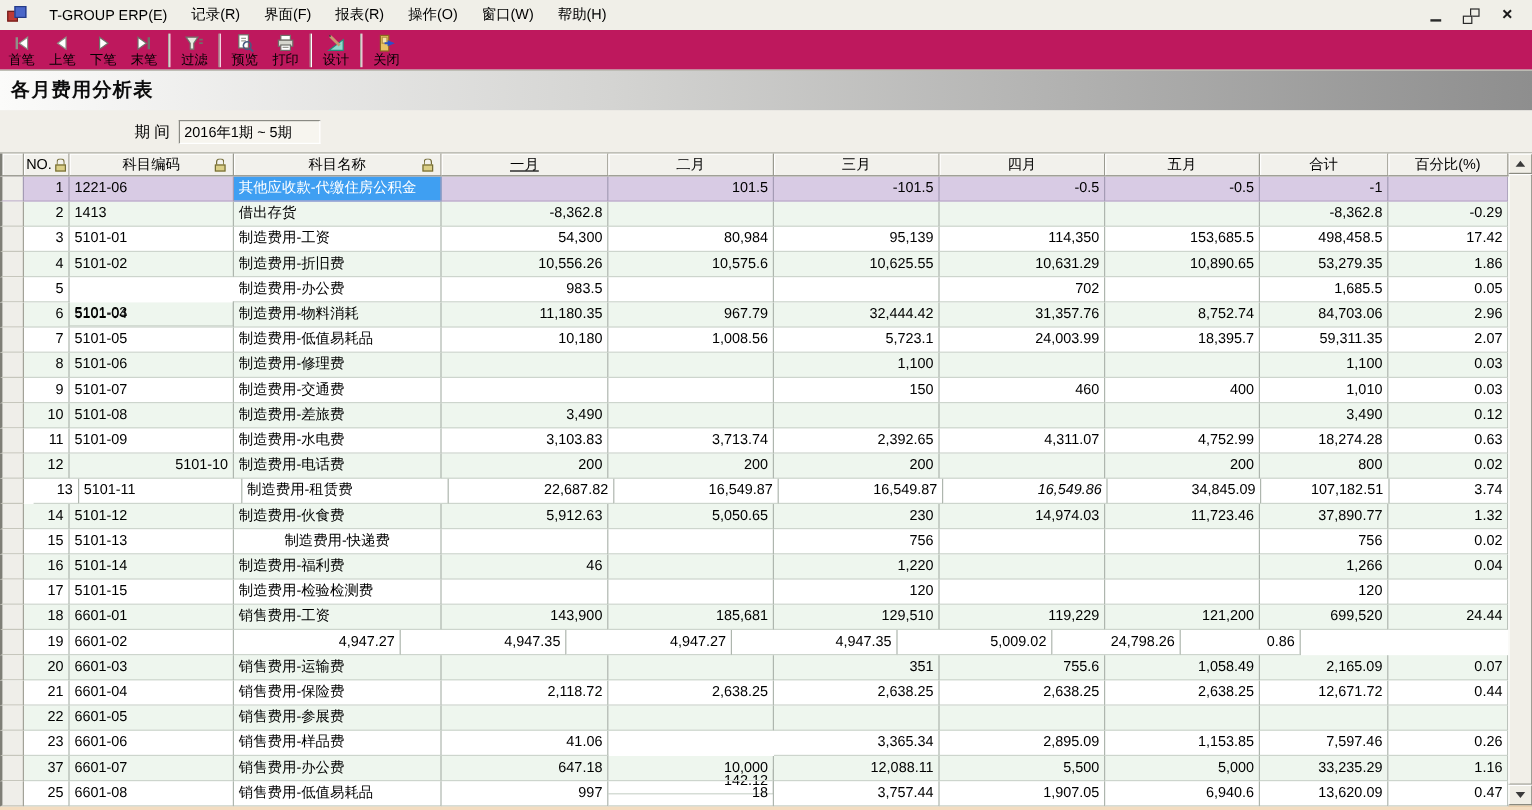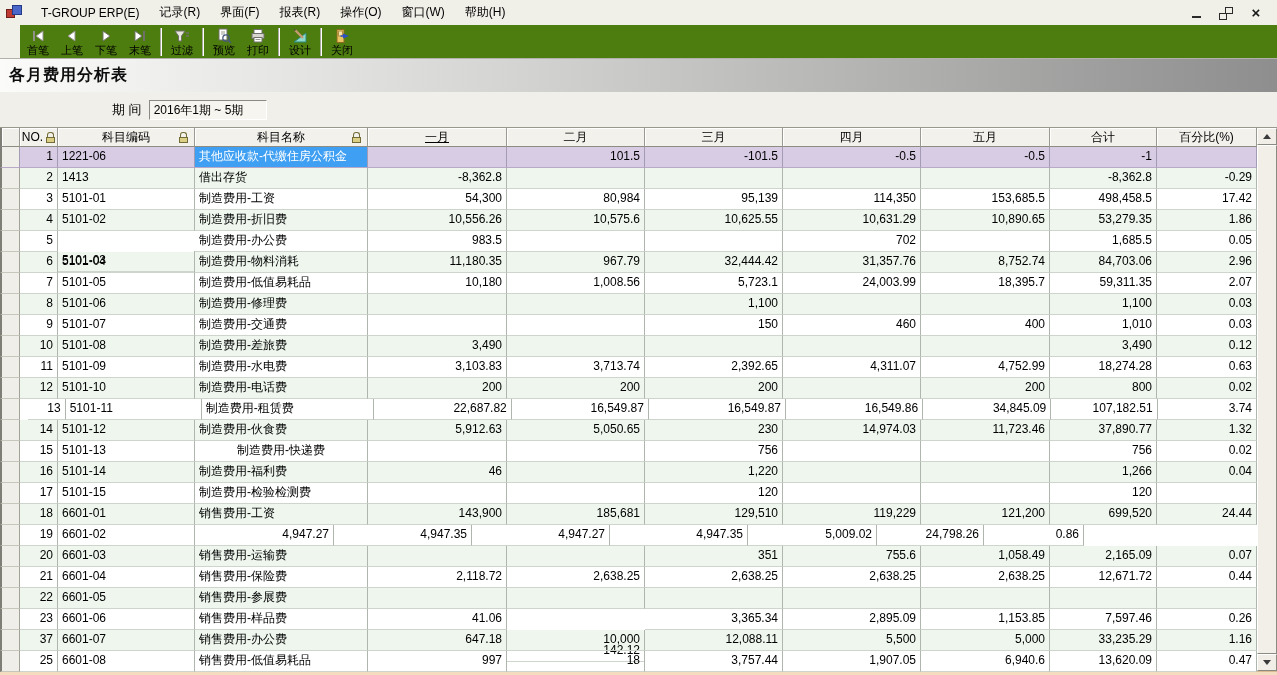--- a/index.html
+++ b/index.html
@@ -14,21 +14,21 @@
 .menu-item { padding:3px 10px; white-space:nowrap; cursor:default; }
 .win-controls { margin-left:auto; display:flex; align-items:center; gap:16px; padding-right:14px; }
 .wc { width:14px; height:14px; display:flex; align-items:flex-end; justify-content:center; cursor:default; }
 .wc-min .bar { width:9px; height:2px; background:#2a2a2a; margin-bottom:2px; }
 .wc-restore { position:relative; }
 .wc-restore .r-back { position:absolute; right:0; top:1px; width:8px; height:7px; border:1px solid #2a2a2a; }
 .wc-restore .r-front { position:absolute; left:0; bottom:0; width:8px; height:7px; border:1px solid #2a2a2a; background:#f0efe8; }
 .wc-close { font-size:15px; font-weight:bold; line-height:14px; color:#1a1a1a; align-items:center; }
 
 
-.toolbar { height:33px; display:flex; align-items:flex-end; padding-left:1px; background:#4d7c0f;margin-left:20px; }
+.toolbar { height:33px; display:flex; align-items:flex-end; padding-left:1px; background:#be185d; }
 .tbtn { width:34px; height:33px; display:flex; flex-direction:column; align-items:center; justify-content:flex-end; padding-bottom:1px; cursor:default; }
 .ticon { height:17px; display:flex; align-items:center; justify-content:center; }
 .tlabel { font-size:11px; line-height:13px; white-space:nowrap; }
 .tsep { width:2px; height:28px; margin:0 3px 2px 3px; align-self:flex-end; border-left:1px solid #a8a89e; border-right:1px solid #ffffff; }
 
 
 .titleband { height:34px; background:linear-gradient(to right,#fbfbfa 0%,#d4d4d2 40%,#8e8e8e 100%); display:flex; align-items:center; padding-left:9px; border-top:1px solid #b2b2aa; }
 .page-title { font-size:16px; font-weight:bold; letter-spacing:1px; color:#0d0d0d; }
 
 
@@ -385,39 +385,39 @@
         <div class="dcell c-m2 num" style="width: 138px;">3,713.74</div>
         <div class="dcell c-m3 num" style="width: 138px;">2,392.65</div>
         <div class="dcell c-m4 num" style="width: 138px;">4,311.07</div>
         <div class="dcell c-m5 num" style="width: 129px;">4,752.99</div>
         <div class="dcell c-total num" style="width: 107px;">18,274.28</div>
         <div class="dcell c-pct num" style="width: 100px;">0.63</div>
       </div>
       <div class="drow alt">
         <div class="dcell c-sel" style="width: 20px;"></div>
         <div class="dcell c-no num" style="width: 38px;">12</div>
-        <div class="dcell c-code" style="width: 137px;">5101-10</div>
+        <div class="dcell c-code" style="width: 137px; text-align: right;">5101-10</div>
         <div class="dcell c-name" style="width: 173px;">制造费用-电话费</div>
         <div class="dcell c-m1 num" style="width: 139px;">200</div>
         <div class="dcell c-m2 num" style="width: 138px;">200</div>
         <div class="dcell c-m3 num" style="width: 138px;">200</div>
         <div class="dcell c-m4 num" style="width: 138px;"></div>
         <div class="dcell c-m5 num" style="width: 129px;">200</div>
         <div class="dcell c-total num" style="width: 107px;">800</div>
         <div class="dcell c-pct num" style="width: 100px;">0.02</div>
       </div>
       <div class="drow">
         <div class="dcell c-sel" style="width: 20px;"></div>
         <div class="dcell c-no num" style="width: 38px; margin-left: 8px;">13</div>
         <div class="dcell c-code" style="width: 137px;">5101-11</div>
         <div class="dcell c-name" style="width: 173px;">制造费用-租赁费</div>
         <div class="dcell c-m1 num" style="width: 139px;">22,687.82</div>
         <div class="dcell c-m2 num" style="width: 138px;">16,549.87</div>
         <div class="dcell c-m3 num" style="width: 138px;">16,549.87</div>
-        <div class="dcell c-m4 num" style="width: 138px;">16,549.86</div>
+        <div class="dcell c-m4 num" style="width: 138px; font-style: italic;">16,549.86</div>
         <div class="dcell c-m5 num" style="width: 129px;">34,845.09</div>
         <div class="dcell c-total num" style="width: 107px;">107,182.51</div>
         <div class="dcell c-pct num" style="width: 100px;">3.74</div>
       </div>
       <div class="drow alt">
         <div class="dcell c-sel" style="width: 20px;"></div>
         <div class="dcell c-no num" style="width: 38px;">14</div>
         <div class="dcell c-code" style="width: 137px;">5101-12</div>
         <div class="dcell c-name" style="width: 173px;">制造费用-伙食费</div>
         <div class="dcell c-m1 num" style="width: 139px;">5,912.63</div>

